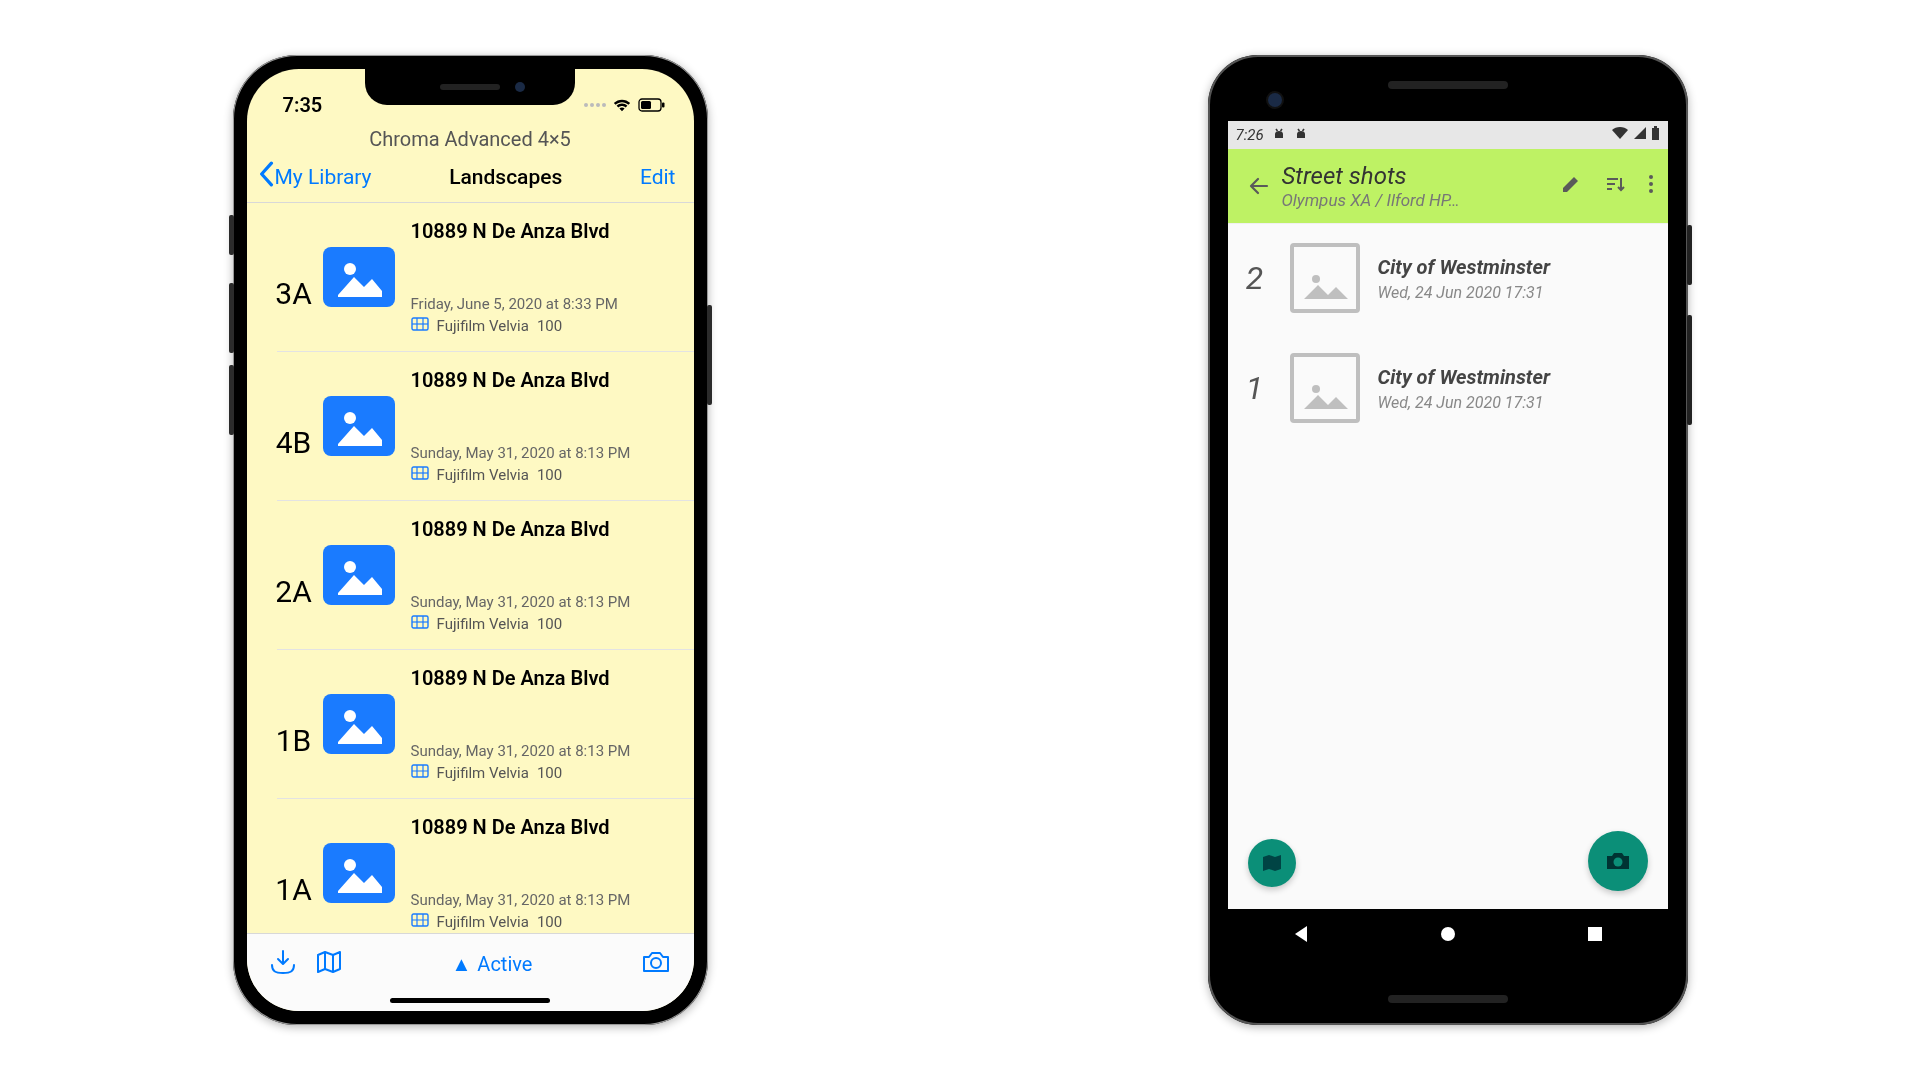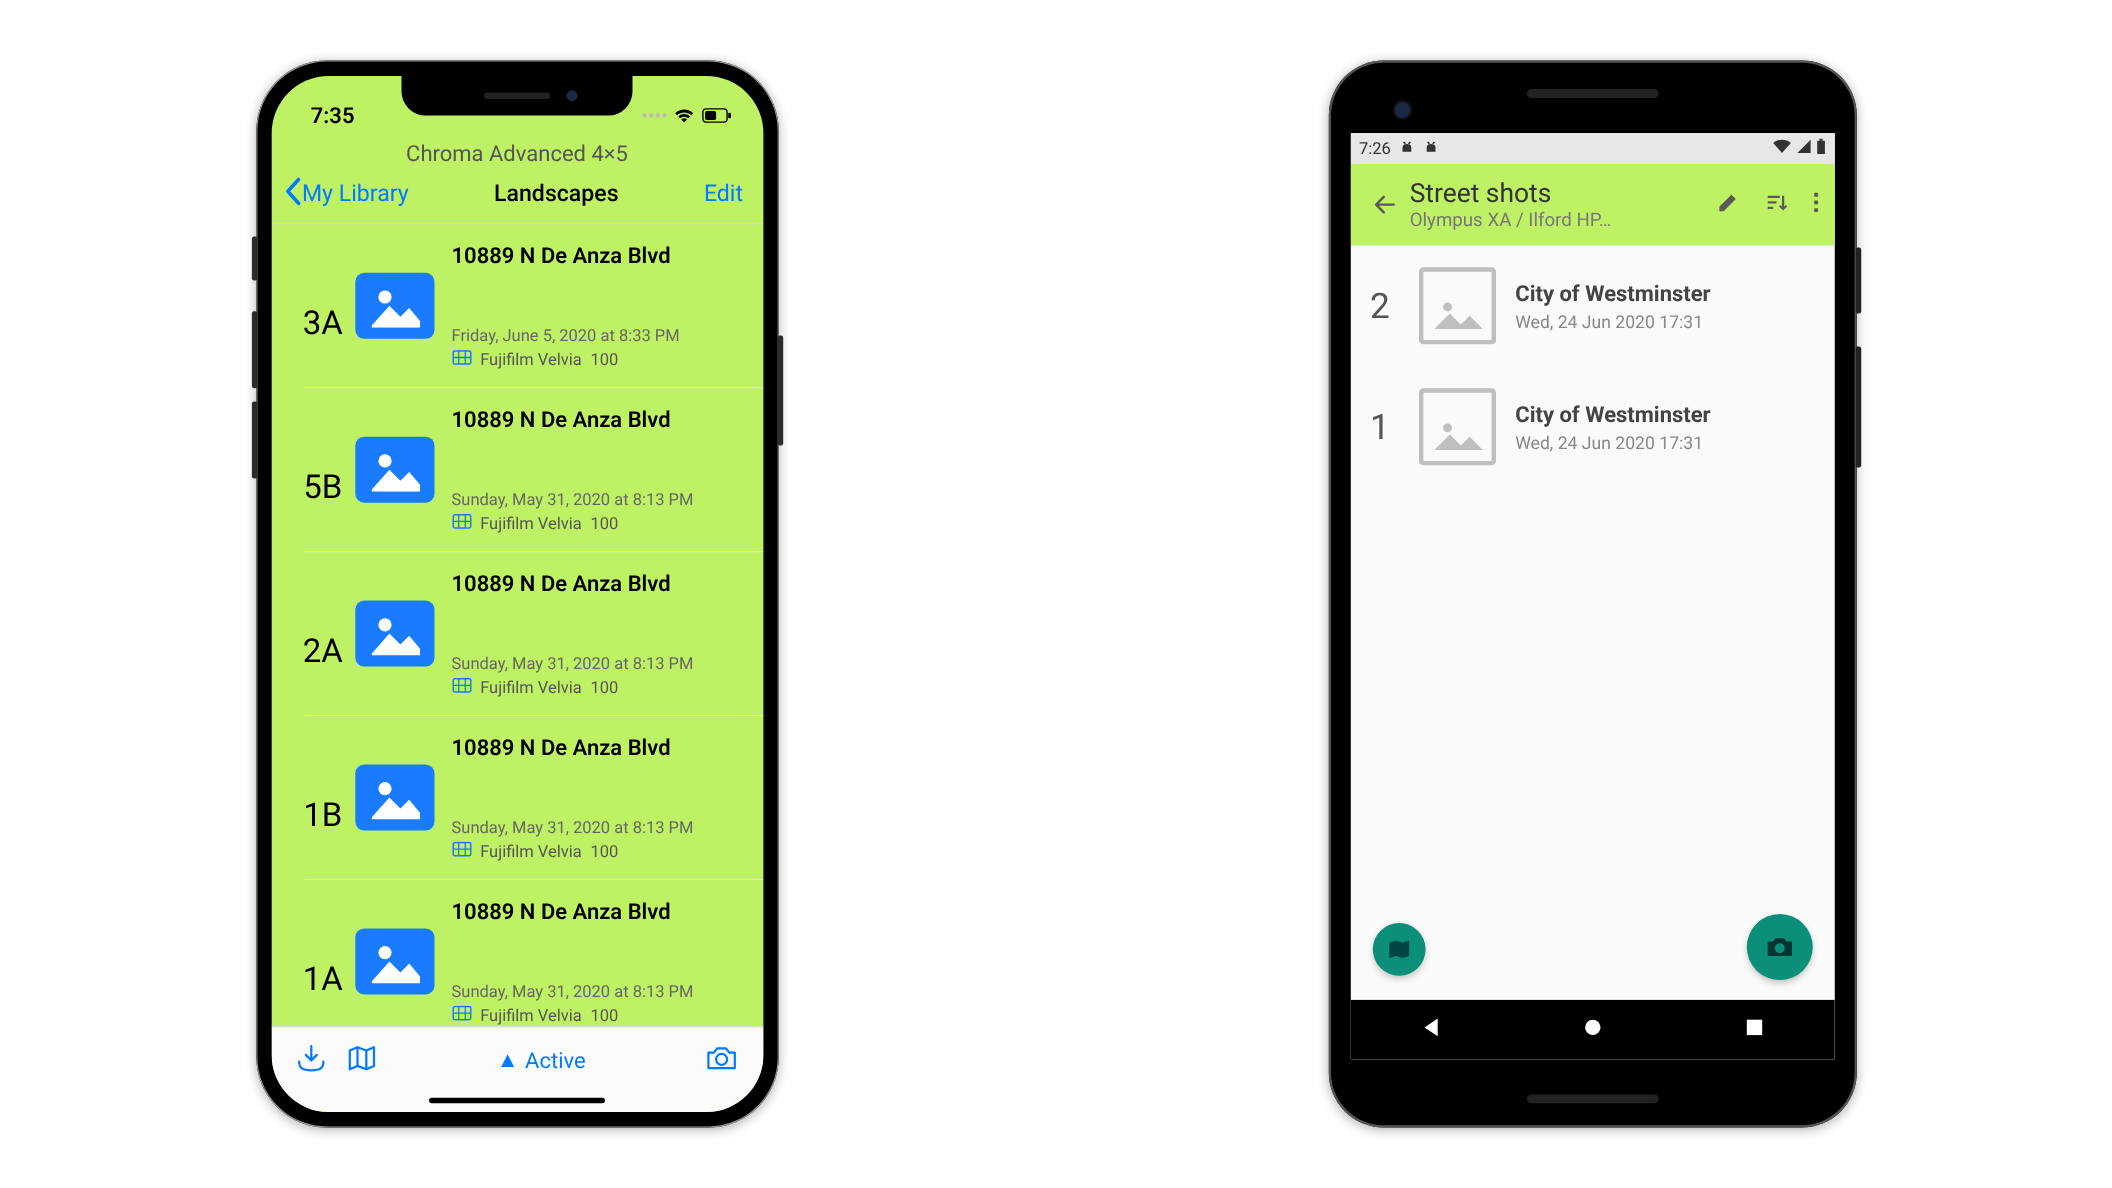--- a/index.html
+++ b/index.html
@@ -20,21 +20,21 @@
     height: 970px;
     background: #000;
     border-radius: 64px;
     padding: 14px;
     position: relative;
     box-shadow: 0 0 0 1px #999 inset, 0 2px 10px rgba(0,0,0,.3);
   }
   .iphone-inner {
     width: 447px;
     height: 942px;
-    background: #bef264;
+    background: #fef9c3;
     border-radius: 52px;
     overflow: hidden;
     position: relative;
   }
   
   .ip-btn { position: absolute; background: #2b2b2b; border-radius: 2px; }
   .ip-btn.right { right: -4px; top: 250px; width: 5px; height: 100px; }
   .ip-btn.l1 { left: -4px; top: 160px; width: 5px; height: 40px; }
   .ip-btn.l2 { left: -4px; top: 228px; width: 5px; height: 70px; }
   .ip-btn.l3 { left: -4px; top: 310px; width: 5px; height: 70px; }
@@ -120,21 +120,21 @@
   .pixel-btn.p2 { top:260px; height:110px; }
   .pixel-top-speaker { position:absolute; top:26px; left:50%; transform:translateX(-50%);
     width:120px; height:8px; border-radius:4px; background:#222; }
   .pixel-cam { position:absolute; top:38px; left:60px; width:14px; height:14px; border-radius:50%;
     background:#1a2a45; box-shadow: 0 0 0 2px #111; }
   .pixel-bot-speaker { position:absolute; bottom:22px; left:50%; transform:translateX(-50%);
     width:120px; height:8px; border-radius:4px; background:#222; }
 
   .pixel-inner {
     width: 440px; height: 842px; background: #fafafa; border-radius: 0;
-    position: relative; overflow: hidden;
+    position: relative; overflow: hidden; font-style: italic;
   }
   .and-statusbar {
     height: 28px; background: #e7e7e7; color: #333;
     display: flex; align-items: center; justify-content: space-between;
     padding: 0 8px; font-size: 15px;
   }
   .and-statusbar .left { display: flex; gap: 8px; align-items: center; }
   .and-statusbar .right { display: flex; gap: 4px; align-items: center; }
 
   .and-appbar {
@@ -252,21 +252,21 @@
                   <line x1="1" y1="7" x2="17" y2="7" stroke="#1a7bff" stroke-width="1.2"></line>
                 </svg>
             </span>
             <span>Fujifilm Velvia</span>
             <span>100</span>
           </span>
         </div>
       </div>
 
       <div class="ios-row">
-        <span class="frame-num">5B</span>
+        <span class="frame-num">4B</span>
         <div class="thumb-ios">
             <svg viewBox="0 0 46 40">
               <circle cx="14" cy="12" r="6" fill="#fff"></circle>
               <path d="M2 38 L18 20 L28 30 L36 22 L46 34 L46 40 L2 40 Z" fill="#fff"></path>
             </svg>
           </div>
         <div class="row-body">
           <span class="row-title">10889 N De Anza Blvd</span>
           <span class="row-date">Sunday, May 31, 2020 at 8:13 PM</span>
           <span class="row-film">

